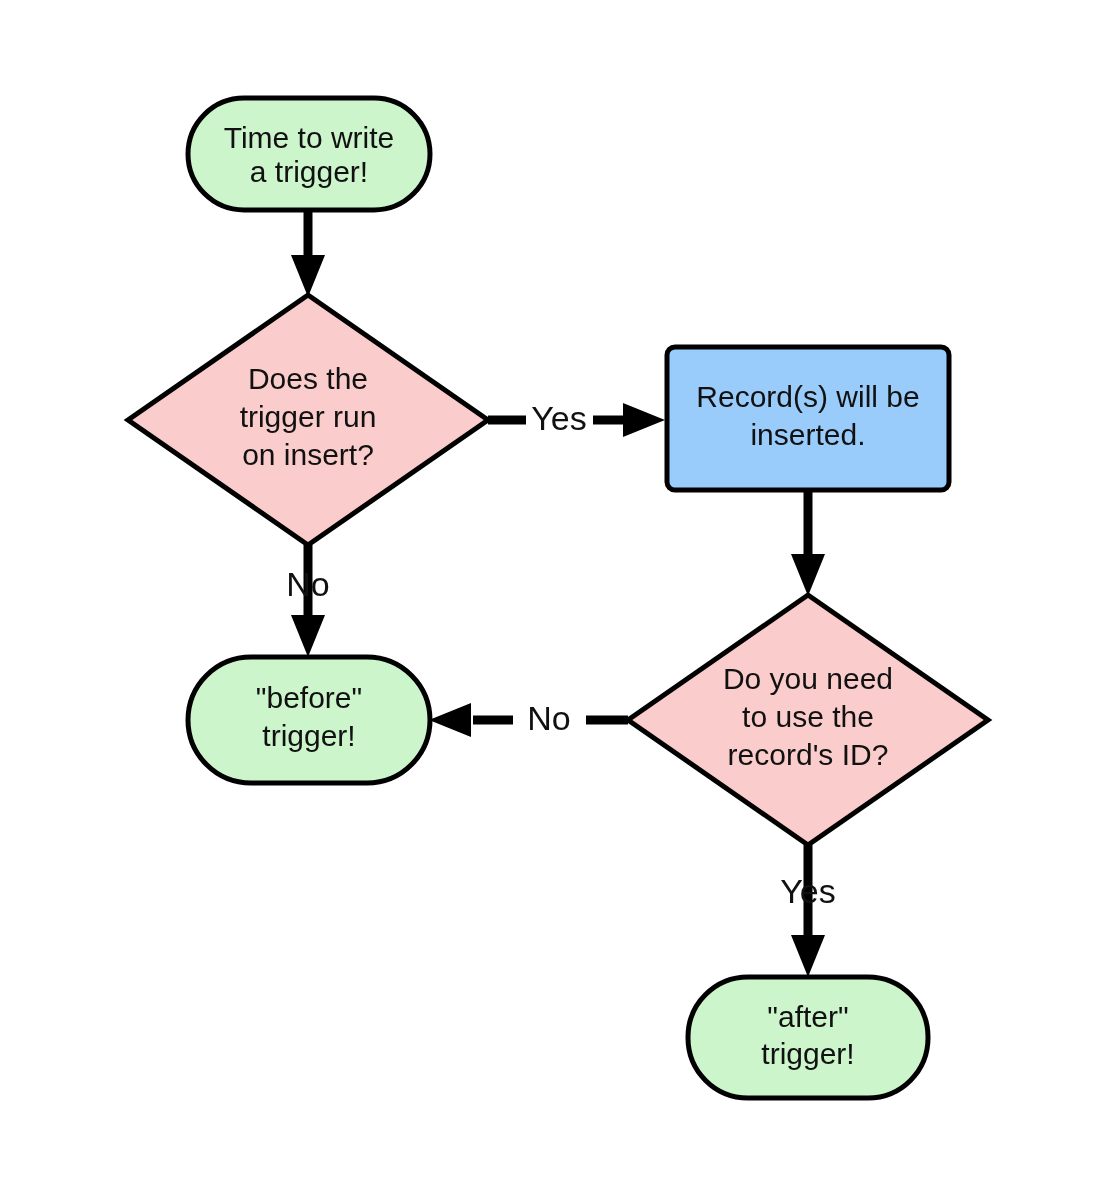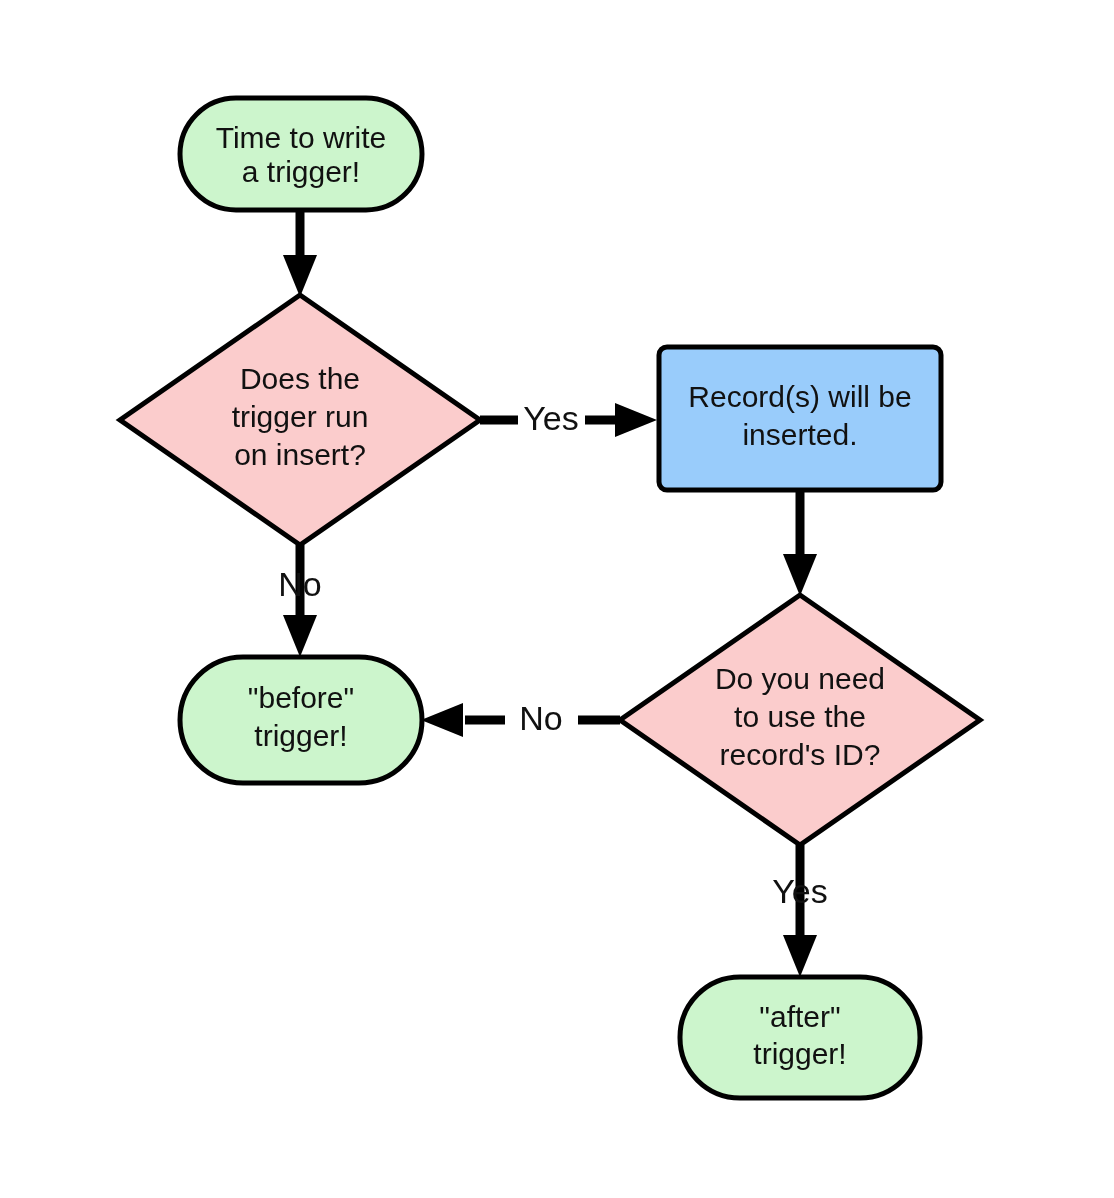--- a/index.html
+++ b/index.html
@@ -11,20 +11,21 @@
     width: 1114px;
     height: 1198px;
     overflow: hidden;
     font-family: "Liberation Sans", sans-serif;
   }
   #canvas {
     position: relative;
     width: 1018px;
     height: 1198px;
     background: #ffffff;
+    margin-left: 8px;
   }
   svg.flow {
     position: absolute;
     top: 0;
     left: 0;
     width: 1114px;
     height: 1198px;
   }
   .node-shape {
     stroke: #000000;

